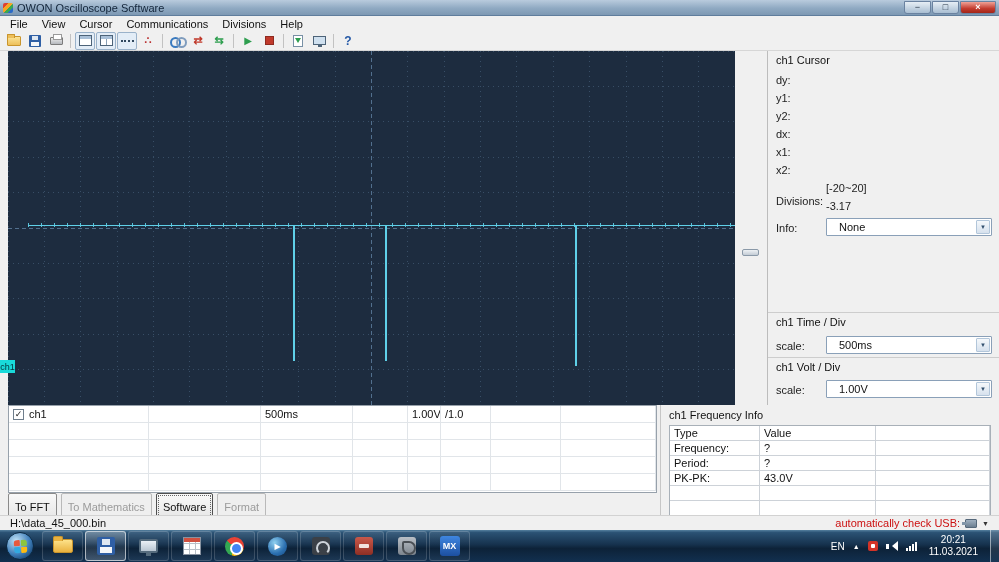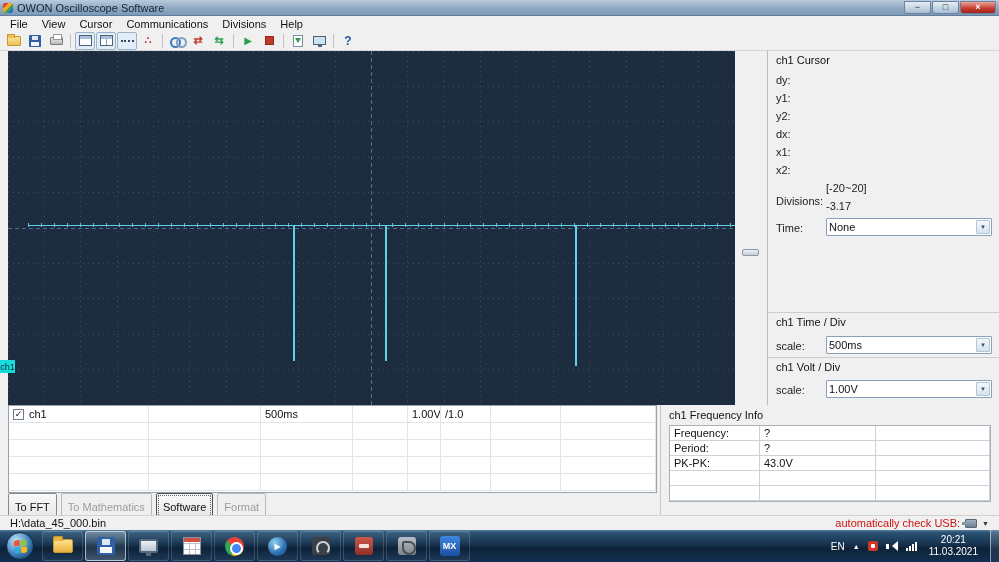--- a/index.html
+++ b/index.html
@@ -67,21 +67,21 @@
   .lever{position:absolute;left:742px;top:249px;width:17px;height:7px;border:1px solid #8a99a8;
     border-radius:2px;background:linear-gradient(#eef1f4,#c3ccd5)}
 
   
   .rpanel{position:absolute;left:767px;top:51px;width:232px;height:354px;background:#f0f0f0;border-left:1px solid #bcbcbc}
   .rp-title{position:absolute;left:8px;color:#111}
   .rp-label{position:absolute;left:8px;color:#222}
   .rp-value{position:absolute;left:58px;color:#222}
   .sepline{position:absolute;left:0;right:0;border-top:1px solid #cdcdcd}
   .sel{position:absolute;left:58px;width:166px;height:18px;background:#fff;border:1px solid #8aa0b8;
-    border-radius:1px;display:flex;align-items:center;justify-content:space-between;padding:0 1px 0 2px}
+    border-radius:1px;display:flex;align-items:center;justify-content:space-between;padding:0 1px 0 12px}
   .sel .arrowbox{width:14px;height:14px;display:flex;align-items:center;justify-content:center;
     font-size:6px;color:#33506e;background:linear-gradient(#f5f8fb,#d6e1ed);border:1px solid #b2c6da;border-radius:1px}
 
   
   .chtable{position:absolute;left:8px;top:405px;width:649px;height:88px;background:#fff;border:1px solid #97a1ab;overflow:hidden}
   .ct-row{display:grid;grid-template-columns:140px 112px 92px 55px 33px 50px 70px 1fr;height:17px;border-bottom:1px solid #e1e5e9}
   .ct-cell{border-right:1px solid #e1e5e9;display:flex;align-items:center;padding:0 4px;overflow:hidden;white-space:nowrap}
   .cb{width:11px;height:11px;border:1px solid #6f7e8c;background:#fff;display:inline-flex;
     align-items:center;justify-content:center;font-size:9px;color:#1a1a1a;margin-right:5px;flex:none}
 
@@ -291,21 +291,21 @@
         <div class="rp-label" style="top: 23px;">dy:</div>
         <div class="rp-label" style="top: 41px;">y1:</div>
         <div class="rp-label" style="top: 59px;">y2:</div>
         <div class="rp-label" style="top: 77px;">dx:</div>
         <div class="rp-label" style="top: 95px;">x1:</div>
         <div class="rp-label" style="top: 113px;">x2:</div>
       </div>
     <div class="rp-label" style="top:144px">Divisions:</div>
     <div class="rp-value" style="top:131px">[-20~20]</div>
     <div class="rp-value" style="top:149px">-3.17</div>
-    <div class="rp-label" style="top:171px">Time:</div>
+    <div class="rp-label" style="top:171px">Info:</div>
     <div class="sel" style="top:167px">
       <span>None</span>
       <span class="arrowbox">▼</span>
     </div>
 
     <div class="sepline" style="top:261px"></div>
     <div class="rp-title" style="top:265px">ch1 Time / Div</div>
     <div class="rp-label" style="top:289px">scale:</div>
     <div class="sel" style="top:285px">
       <span>500ms</span>
@@ -374,20 +374,25 @@
         <div class="ct-cell"></div>
         <div class="ct-cell"></div>
         <div class="ct-cell"></div>
       </div>
     </div>
 
   <div class="info">
     <div class="info-title">ch1 Frequency Info</div>
     <div class="info-table" id="infotable">
         <div class="it-row">
+          <div class="it-cell">Type</div>
+          <div class="it-cell">Value</div>
+          <div class="it-cell"></div>
+        </div>
+        <div class="it-row">
           <div class="it-cell">Frequency:</div>
           <div class="it-cell">?</div>
           <div class="it-cell"></div>
         </div>
         <div class="it-row">
           <div class="it-cell">Period:</div>
           <div class="it-cell">?</div>
           <div class="it-cell"></div>
         </div>
         <div class="it-row">

